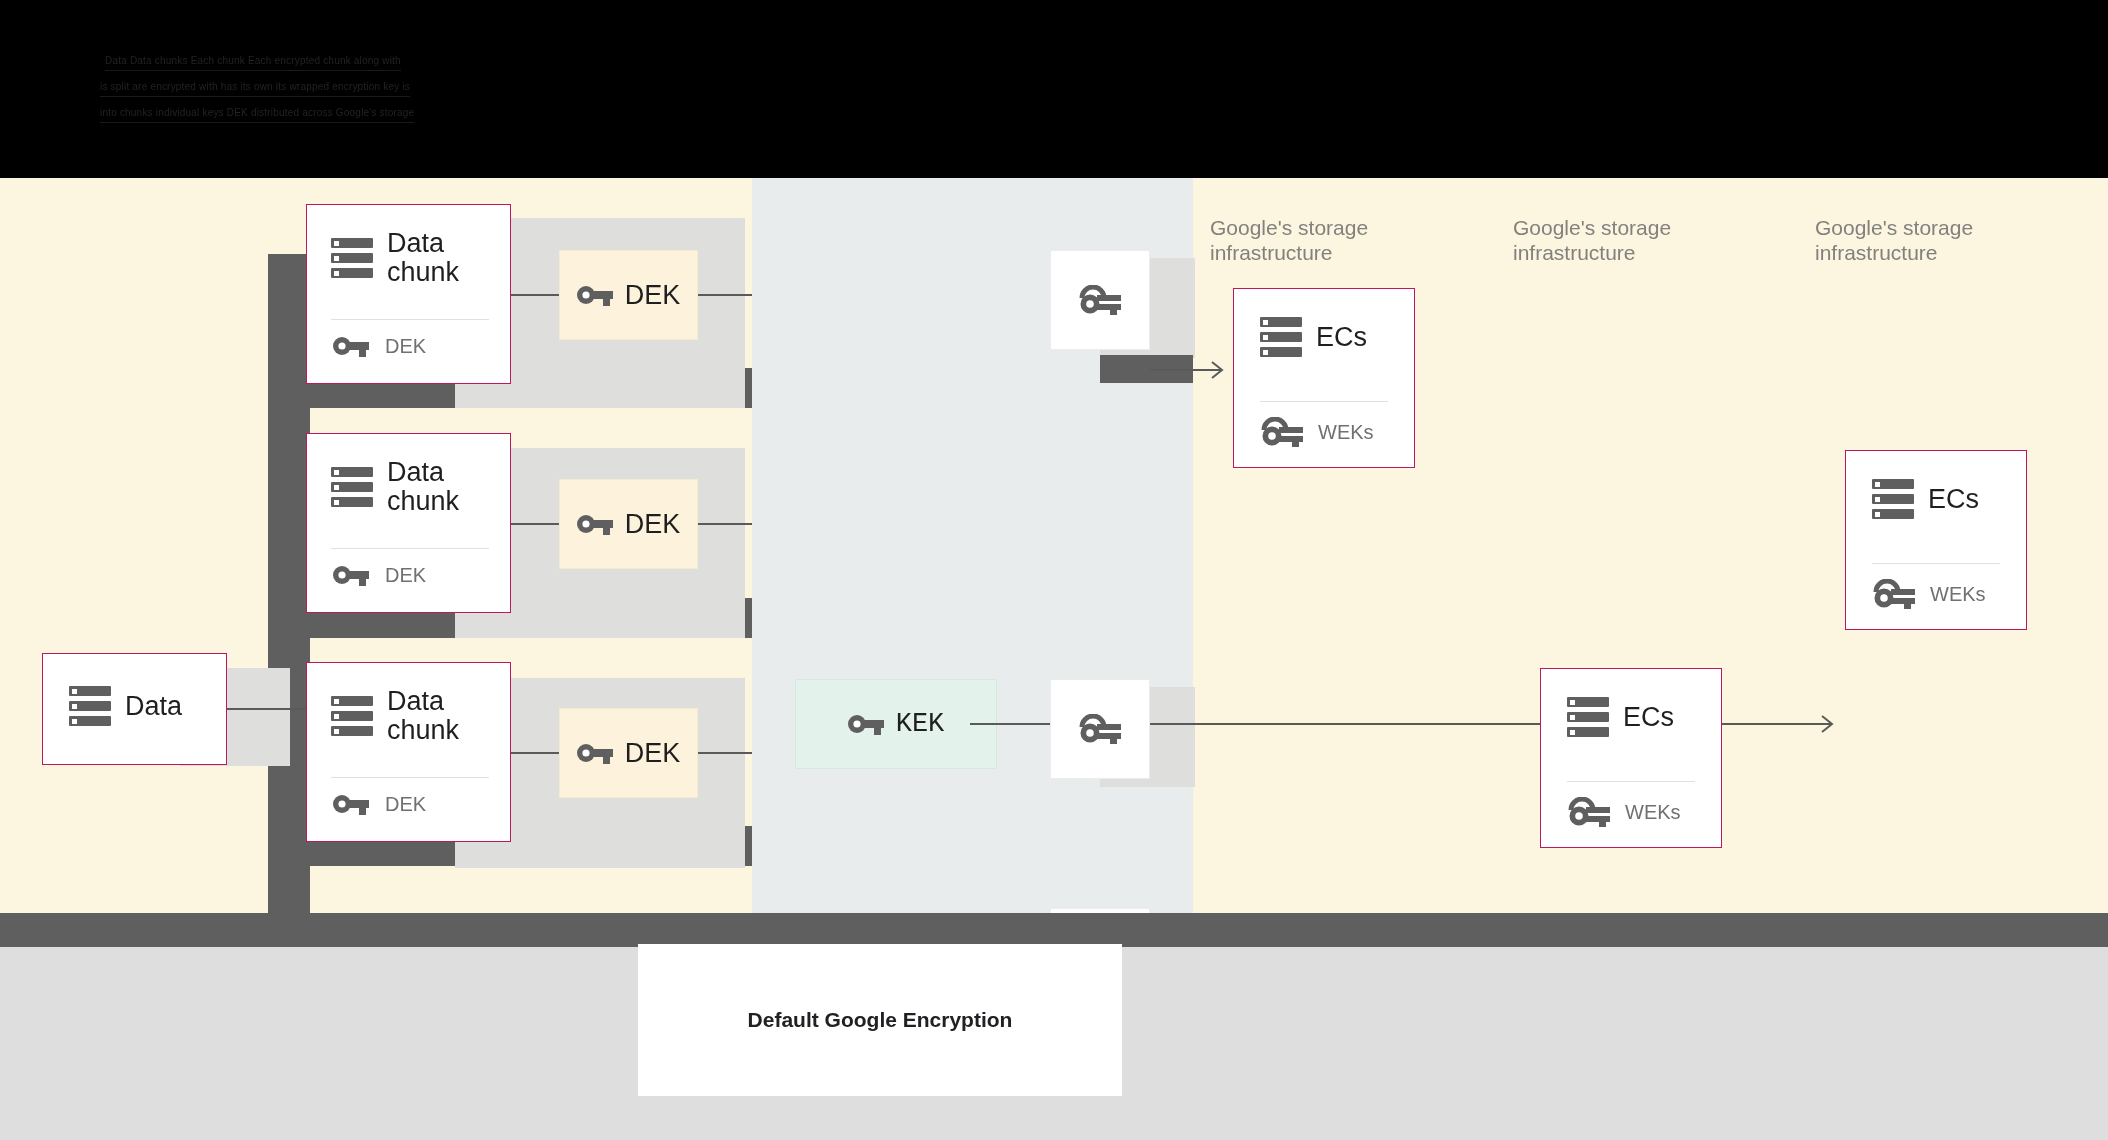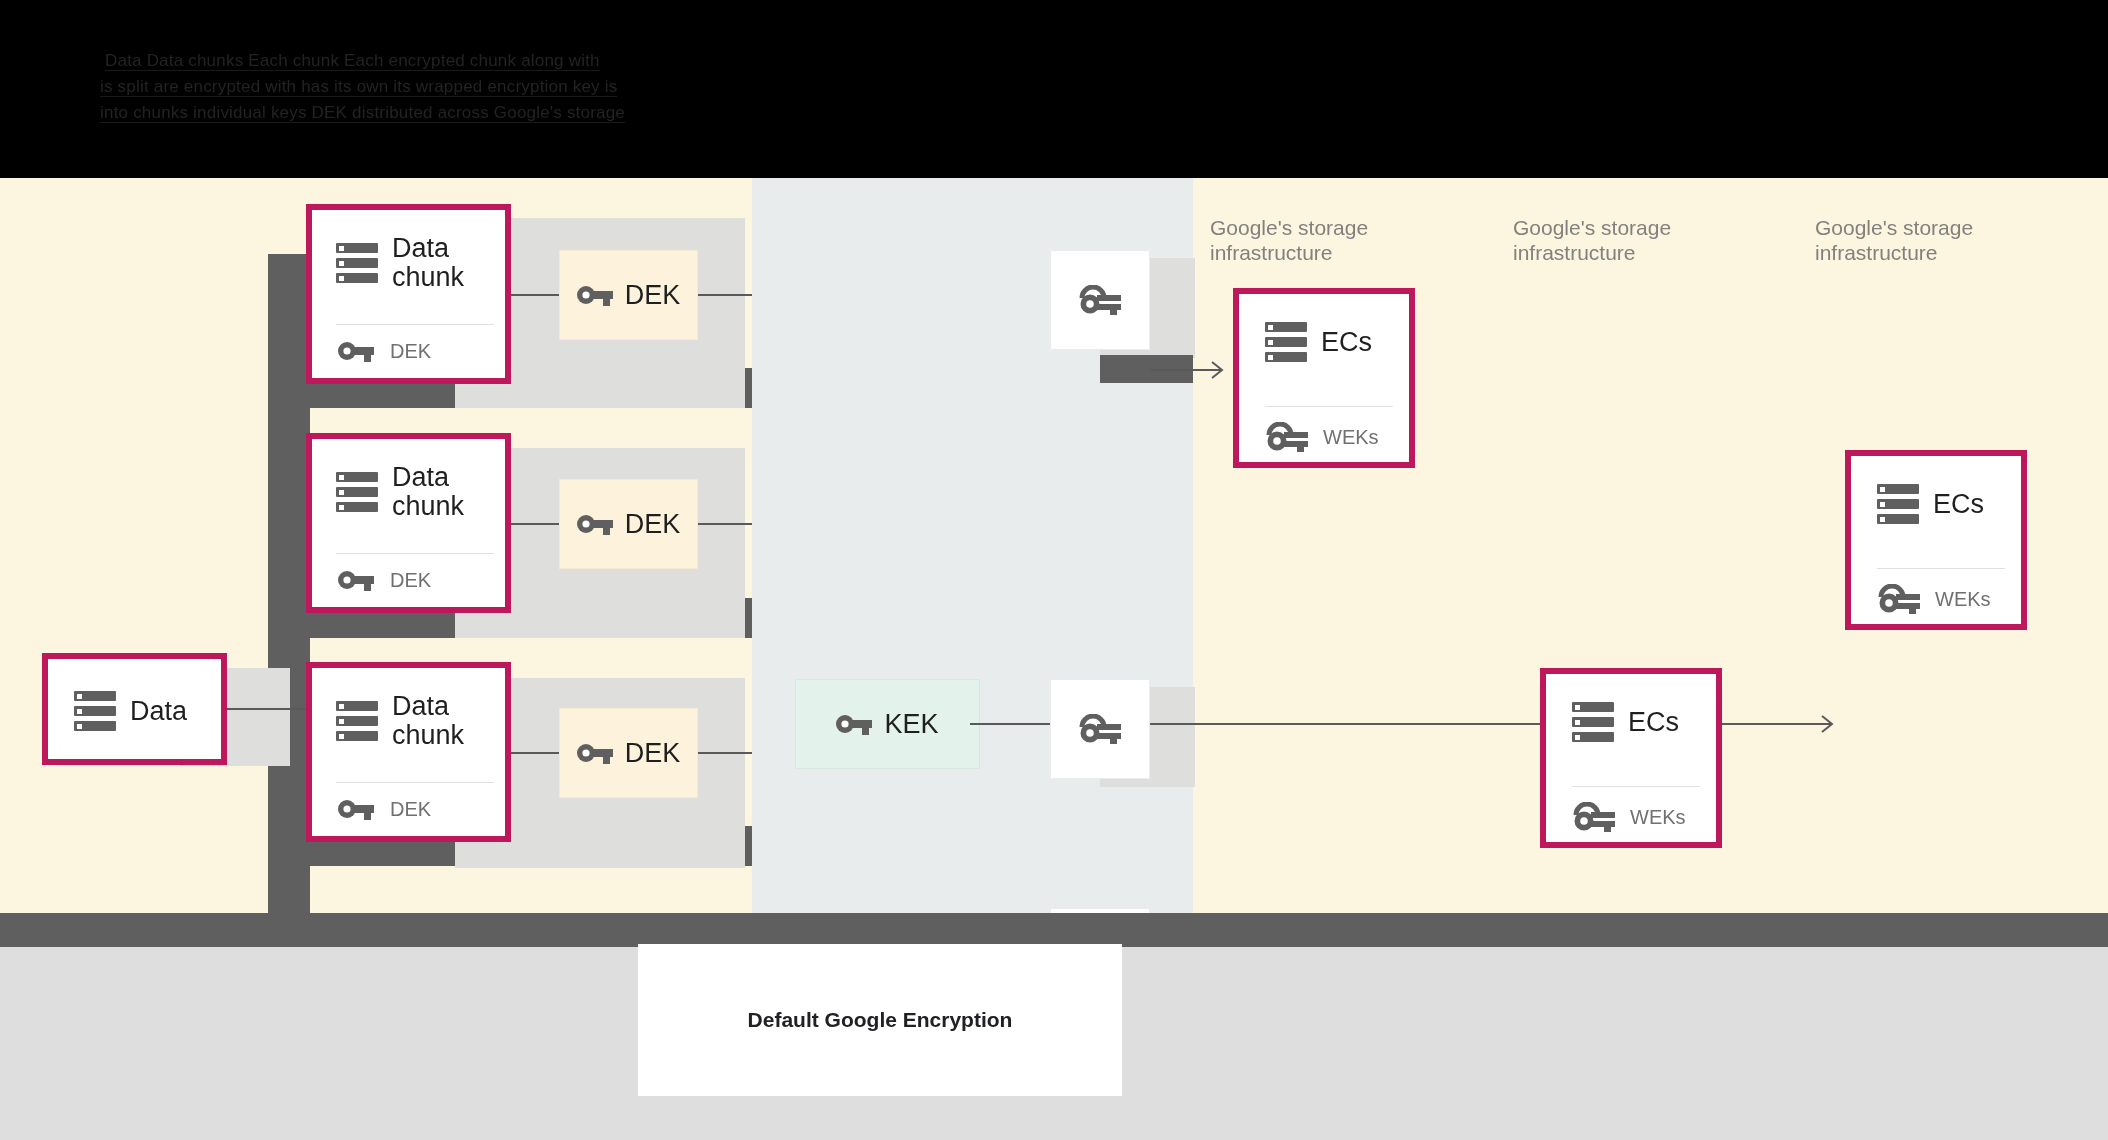--- a/index.html
+++ b/index.html
@@ -2,39 +2,39 @@
 <html><head>
 <meta charset="utf-8">
 <style>
   html,body{margin:0;padding:0;background:#000;}
   body{width:2108px;height:1140px;overflow:hidden;font-family:"Liberation Sans",sans-serif;}
 
   #stage{position:relative;width:2108px;height:1140px;background:#000;}
 
   
   .header{position:absolute;left:0;top:0;width:2108px;height:155px;background:#000;overflow:hidden;}
-  .hdr-row{position:absolute;color:#262626;font-size:17px;line-height:17px;white-space:nowrap;
+  .hdr-row{position:absolute;color:#262626;font-size:10px;line-height:17px;white-space:nowrap;
            letter-spacing:.2px;opacity:.92;}
   .hdr-u{border-bottom:1px solid #1d1d1d;padding-bottom:1px;}
 
   
   .canvas{position:absolute;left:0;top:178px;width:2108px;height:735px;}
 
   .band{position:absolute;top:0;height:735px;}
   .band-cream{background:#fcf5e0;}
   .band-blue{background:#e8ecec;}
 
   
   .bracket{position:absolute;background:#5f5f5f;}
 
   
   .shadowblk{position:absolute;background:#dededd;}
 
   
-  .card{position:absolute;background:#ffffff;border:6px solid #be185d;box-sizing:border-box;}
+  .card{position:absolute;background:#ffffff;border:1px solid #be185d;box-sizing:border-box;}
   .card-row{position:absolute;display:flex;align-items:center;gap:14px;}
   .card-title{font-size:27px;color:#1f1f1f;line-height:29px;white-space:pre-line;}
   .card-sub{font-size:20px;color:#70706f;line-height:22px;}
   .divider{position:absolute;height:1px;background:#e0e0e0;}
 
   
   .srv{width:42px;height:40px;display:flex;flex-direction:column;justify-content:space-between;flex:0 0 auto;}
   .srv i{display:block;height:10px;background:#5f5f5f;position:relative;border-radius:1px;}
   .srv i::before{content:"";position:absolute;left:3px;top:2.5px;width:5px;height:5px;background:#fff;}
 
@@ -197,21 +197,21 @@
         <rect x="15" y="7" width="21" height="8" fill="#5f5f5f"></rect>
           <rect x="26" y="7" width="7" height="15" fill="#5f5f5f"></rect>
       </svg>
       <span class="klabel">DEK</span>
     </div>
 
     <div class="line" style="left:698px;top:116px;width:54px;"></div>
     <div class="line" style="left:698px;top:345px;width:54px;"></div>
     <div class="line" style="left:698px;top:574px;width:54px;"></div>
 
-    <div class="kbox kek" style="left:795px;top:501px;width:185px;height:90px;">
+    <div class="kbox kek" style="left:795px;top:501px;width:202px;height:90px;font-family:Liberation Mono, monospace;">
       <svg width="36" height="22" viewBox="0 0 36 22">
         <circle cx="9" cy="11" r="9" fill="#5f5f5f"></circle>
           <circle cx="9" cy="11" r="3.6" fill="#fff"></circle>
         <rect x="15" y="7" width="21" height="8" fill="#5f5f5f"></rect>
           <rect x="26" y="7" width="7" height="15" fill="#5f5f5f"></rect>
       </svg>
       <span class="klabel">KEK</span>
     </div>
     <div class="line" style="left:970px;top:545px;width:80px;"></div>
 

